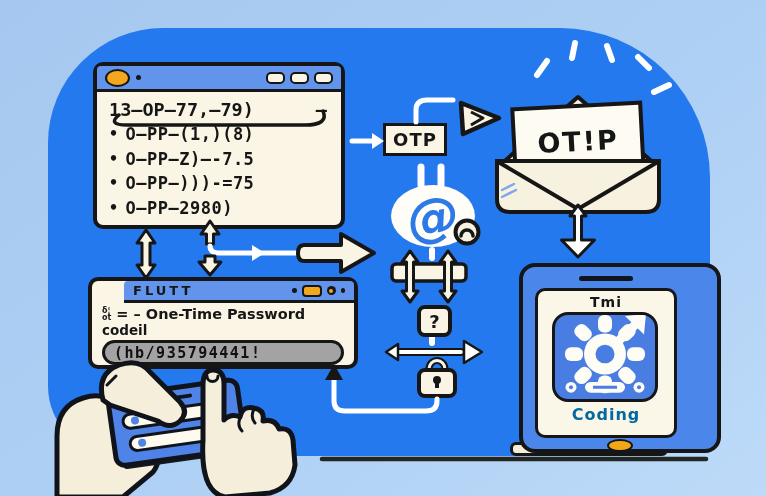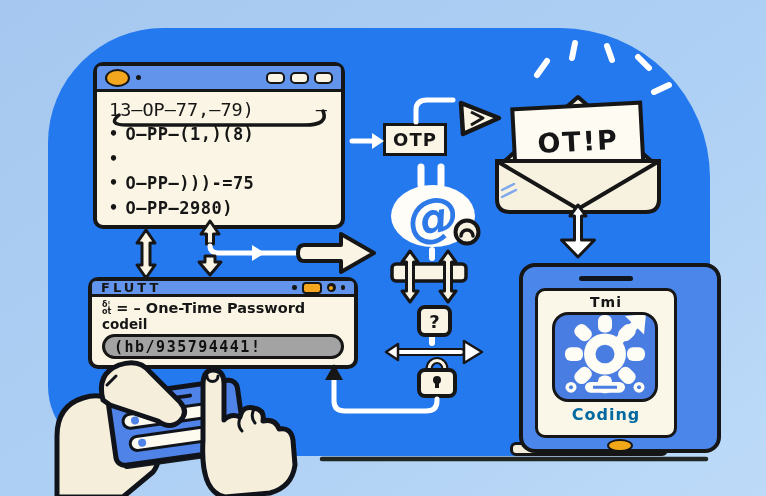--- a/index.html
+++ b/index.html
@@ -15,37 +15,37 @@
             border-bottom:3.5px solid #161616;border-radius:4px 4px 0 0;box-sizing:border-box;}
   .pill{background:#faf5e4;border:2.5px solid #161616;border-radius:5px;width:15px;height:8px;}
   .dot{background:#161616;border-radius:50%;}
   .orange-ellipse{background:#f2a71f;border:2.5px solid #161616;border-radius:50%;}
 
   
   .code-win{left:93px;top:62px;width:252px;height:167px;}
   .code-win .titlebar{height:26px;padding:0 8px;gap:6px;}
   .code-content{padding:4px 10px 0 12px;position:relative;}
   .code-heading{position:relative;display:flex;align-items:center;height:26px;
-                font-family:"DejaVu Sans Mono",monospace;font-weight:normal;font-size:18.5px;color:#161616;}
+                font-family:"DejaVu Sans Mono",monospace;font-weight:bold;font-size:18.5px;color:#161616;}
   .code-heading .h-dash{margin-left:auto;margin-right:4px;}
   .underline-svg{position:absolute;left:-4px;top:13px;width:228px;height:22px;}
   .code-line{display:flex;align-items:center;gap:7px;height:24.5px;
              font-family:"DejaVu Sans Mono",monospace;font-weight:bold;font-size:17px;
              letter-spacing:.5px;color:#161616;}
   .code-line .bullet{font-size:15px;}
 
   
   .otp-box{position:absolute;left:383px;top:123px;width:64px;height:33px;z-index:2;
            background:#faf5e4;border:3.5px solid #161616;border-radius:0;box-sizing:border-box;
            display:flex;align-items:center;justify-content:center;
            font-weight:bold;font-size:18px;letter-spacing:1px;color:#161616;}
 
   
   .flutt-win{left:88px;top:277px;width:270px;height:92px;}
-  .flutt-win .titlebar{height:16px;padding:0 9px;}
+  .flutt-win .titlebar{height:22px;padding:0 9px;margin-left:32px;}
   .flutt-title{font-weight:bold;font-size:13px;letter-spacing:3px;color:#161616;}
   .flutt-controls{margin-left:auto;display:flex;align-items:center;gap:5px;}
   .ctrl-circle{width:9px;height:9px;background:#161616;border-radius:50%;position:relative;}
   .ctrl-circle::after{content:"";position:absolute;left:2.5px;top:2.5px;width:4px;height:4px;
                       background:#f2a71f;border-radius:50%;}
   .flutt-body{padding:2px 10px 0 10px;color:#161616;}
   .flutt-line1{display:flex;align-items:center;gap:5px;font-weight:bold;font-size:14.5px;height:17px;}
   .sym-stack{display:flex;flex-direction:column;font-size:8px;line-height:7px;font-weight:bold;}
   .flutt-line2{font-weight:bold;font-size:13.5px;height:15px;}
   .flutt-input{margin-top:3px;height:25px;background:#a3a3a3;border:3.5px solid #161616;
@@ -97,20 +97,21 @@
         <svg class="underline-svg" viewBox="0 0 228 22">
           <path d="M14,6 Q2,16 22,16 L200,16 Q224,16 218,2" fill="none" stroke="#161616" stroke-width="3.5" stroke-linecap="round"></path>
         </svg>
       </div>
       <div class="code-line">
         <span class="bullet">•</span>
         <span>O—PP—(1,)(8)</span>
       </div>
       <div class="code-line">
         <span class="bullet">•</span>
+        <span>O—PP—Z)—-7.5</span>
       </div>
       <div class="code-line">
         <span class="bullet">•</span>
         <span>O—PP—)))-=75</span>
       </div>
       <div class="code-line">
         <span class="bullet">•</span>
         <span>O—PP—2980)</span>
       </div>
     </div>

